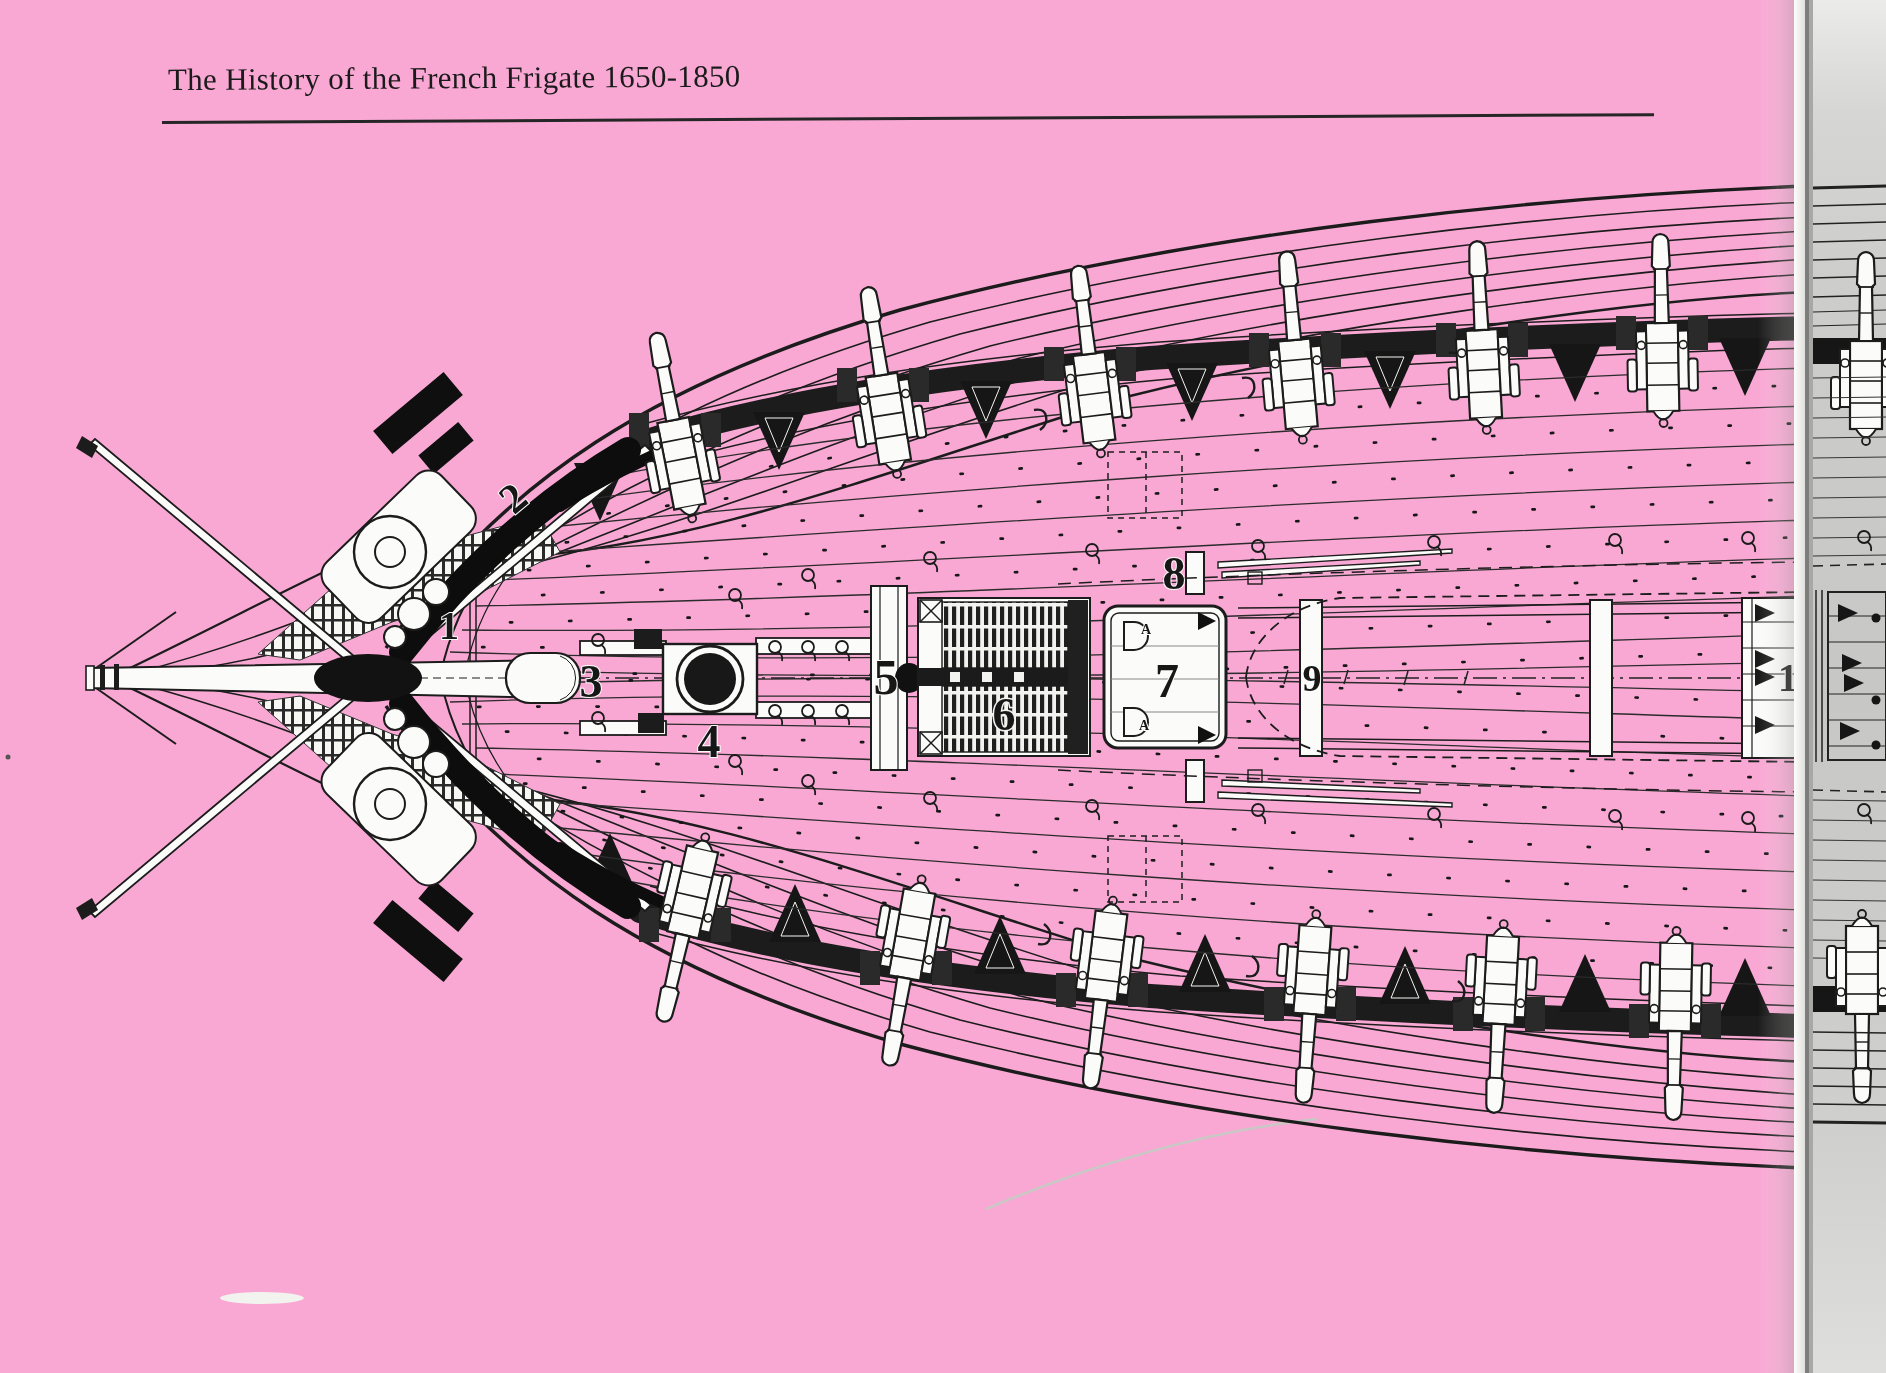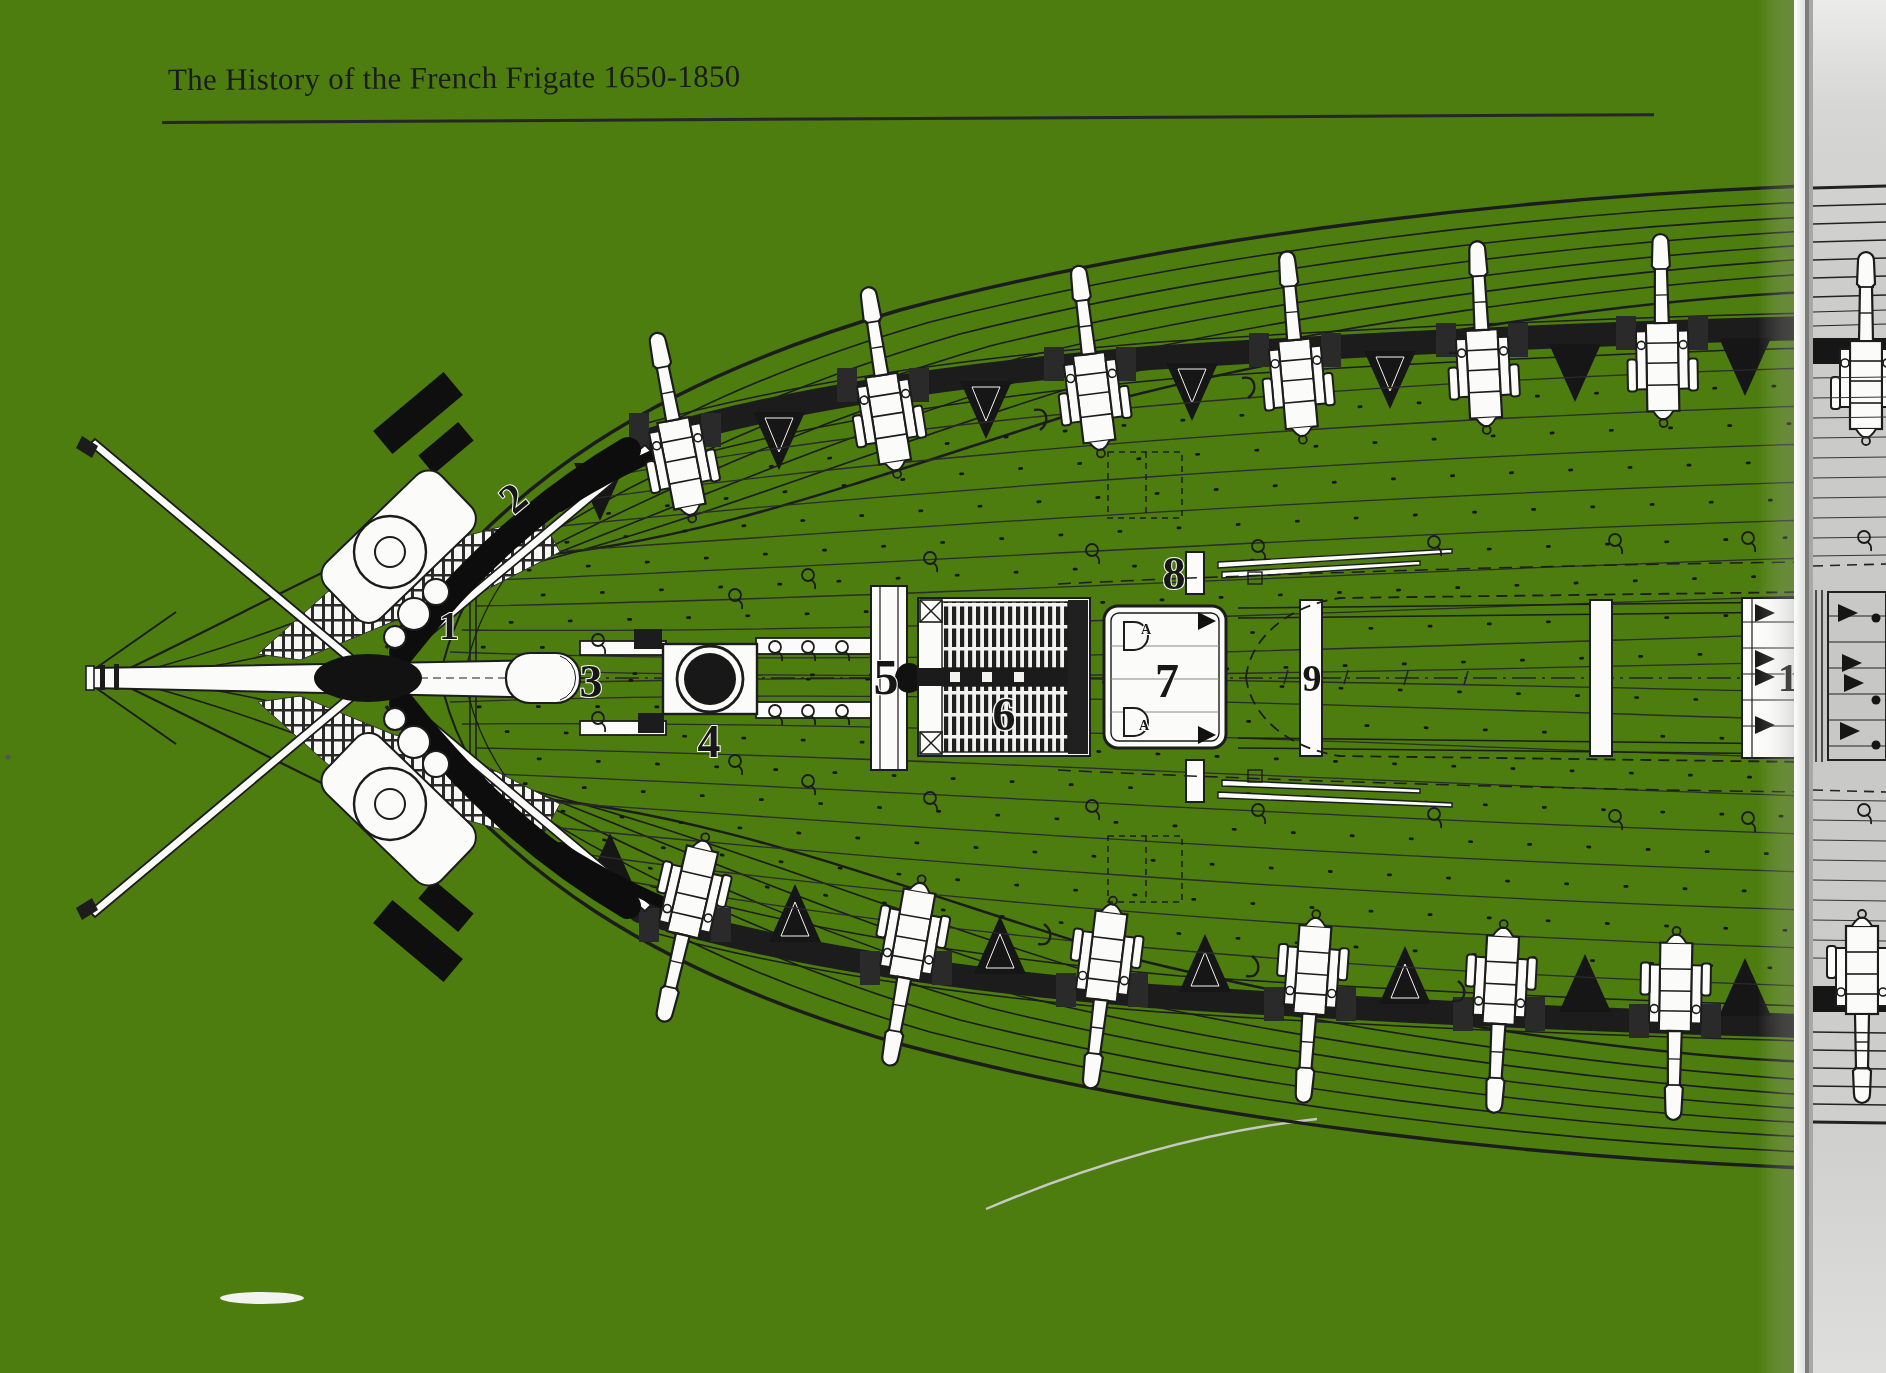--- a/index.html
+++ b/index.html
@@ -1,16 +1,16 @@
 <!DOCTYPE html>
 <html><head>
 <meta charset="utf-8">
 <style>
   html,body{margin:0;padding:0;background:#ffffff;}
-  .page{position:relative;width:1886px;height:1373px;background:#4d7c0f;overflow:hidden;
+  .page{position:relative;width:1886px;height:1373px;background:#f9a8d4;overflow:hidden;
         font-family:"Liberation Serif","DejaVu Serif",serif;}
   .hdr{position:absolute;left:168px;top:62px;font-size:31px;color:#1b1b1b;
        letter-spacing:.3px;transform:rotate(-0.35deg);transform-origin:left center;white-space:nowrap;}
   .hdr-rule{position:absolute;left:162px;top:121px;width:1492px;height:3px;background:#262626;
        transform:rotate(-0.3deg);transform-origin:left center;}
   svg{position:absolute;left:0;top:0;}
   .ln{stroke:#1c1c1c;fill:none;}
   .plank{stroke:#2b2b2b;stroke-width:1.3;fill:none;}
   .dots{stroke:#161616;stroke-width:2.7;fill:none;stroke-dasharray:2.2 57;stroke-linecap:round;}
   .wht{fill:#fbfbf9;stroke:#1c1c1c;}

